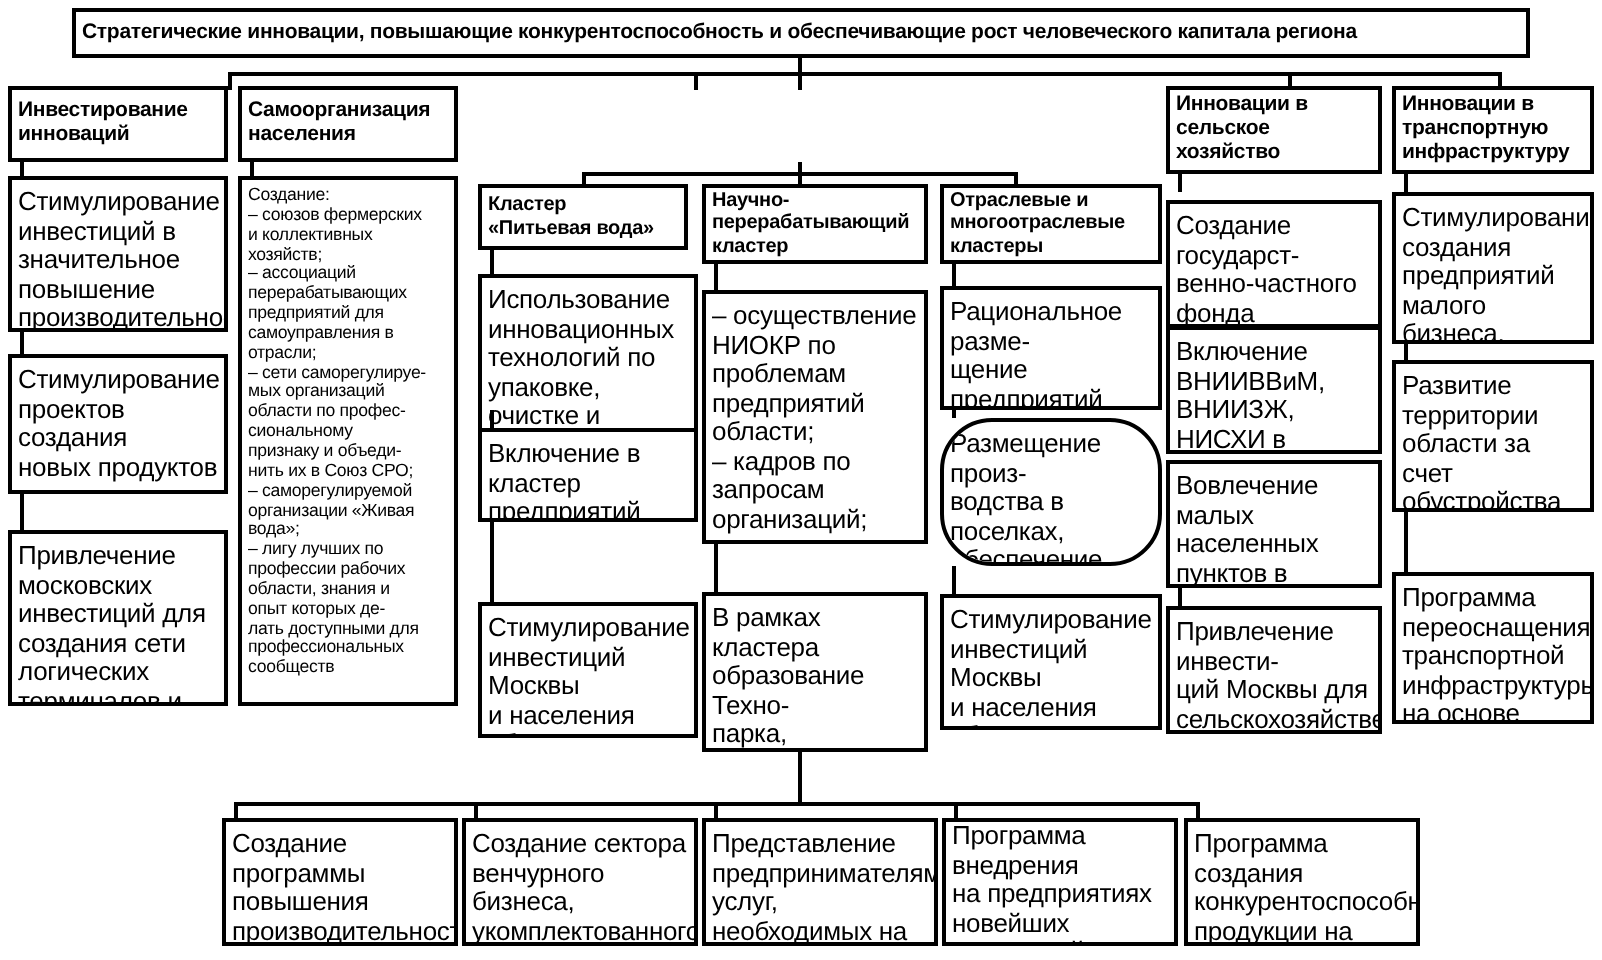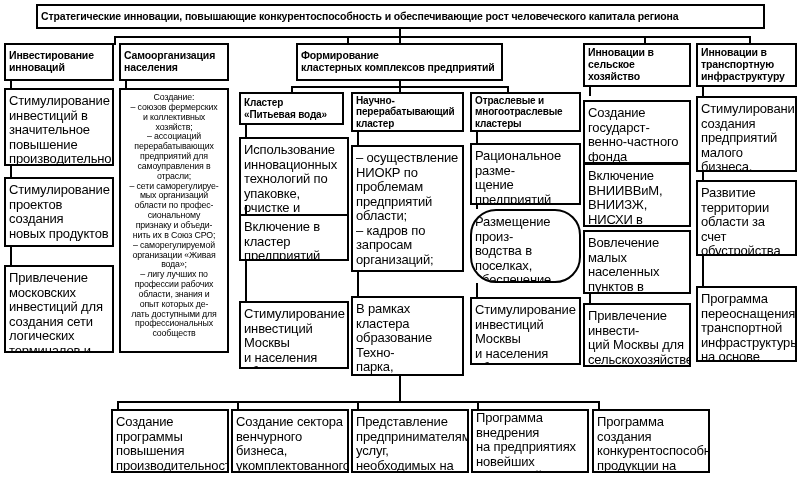--- a/index.html
+++ b/index.html
@@ -75,24 +75,20 @@
   <div class="box center lvl1" style="left:4px; top:43px; width:110px; height:38px;">
     <span class="txt">Инвестирование
 инноваций</span>
   </div>
 
   <div class="box center lvl1" style="left:119px; top:43px; width:110px; height:38px;">
     <span class="txt">Самоорганизация
 населения</span>
   </div>
 
-  <div class="box center lvl1" style="left:296px; top:43px; width:207px; height:38px;">
-    <span class="txt">Формирование
-кластерных комплексов предприятий</span>
-  </div>
 
   <div class="box center lvl1" style="left:583px; top:43px; width:108px; height:44px;">
     <span class="txt">Инновации в
 сельское
 хозяйство</span>
   </div>
 
   <div class="box center lvl1" style="left:696px; top:43px; width:101px; height:44px;">
     <span class="txt">Инновации в
 транспортную
@@ -144,21 +140,21 @@
 создания сети
 логических
 терминалов и бизнеса
 в рамках аутсорсинга</span>
   </div>
   <div class="line vline" style="left:10px; top:81px; height:7px;"></div>
   <div class="line vline" style="left:10px; top:166px; height:11px;"></div>
   <div class="line vline" style="left:10px; top:247px; height:18px;"></div>
 
   <div class="box left leaf-sm top-align" style="left:119px; top:88px; width:110px; height:265px; padding-top:3px;">
-    <span class="txt" style="text-align:center;">Создание:
+    <span class="txt" style="text-align:left;">Создание:
 – союзов фермерских
 и коллективных
 хозяйств;
 – ассоциаций
 перерабатывающих
 предприятий для
 самоуправления в
 отрасли;
 – сети саморегулируе-
 мых организаций

